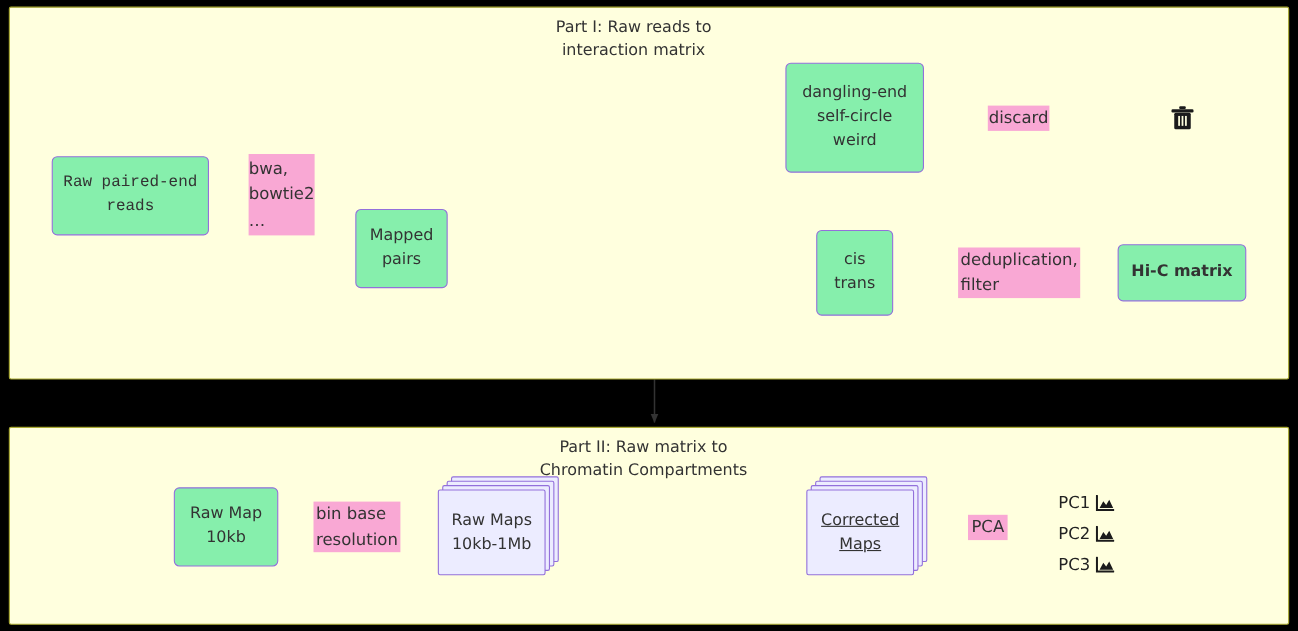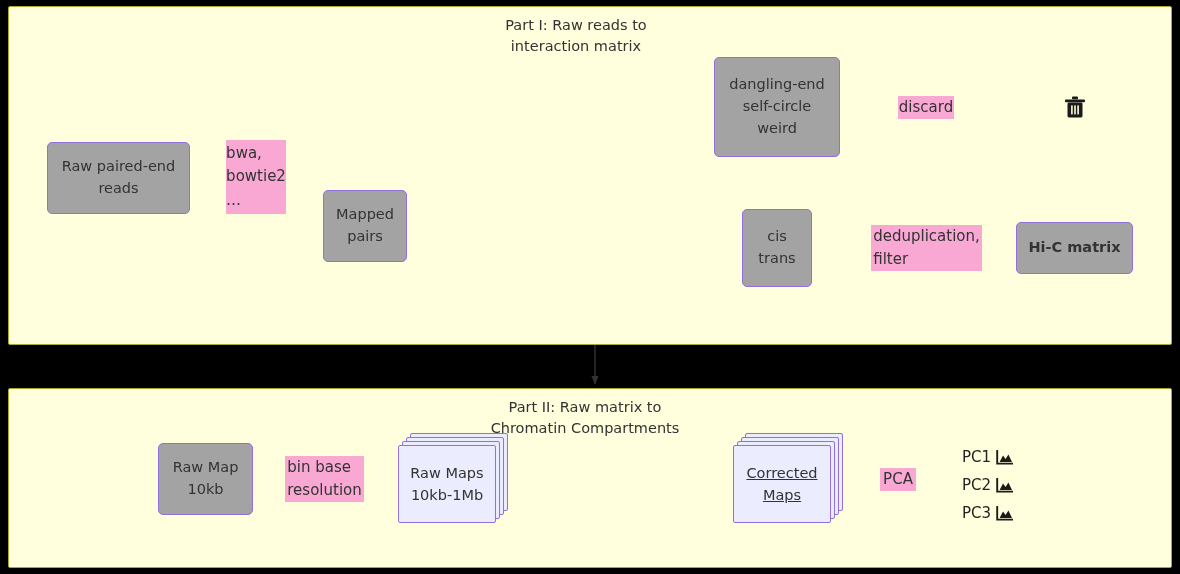--- a/index.html
+++ b/index.html
@@ -27,21 +27,21 @@
     font-size:14.5px;color:#333333;
     line-height:1.45;
     white-space:pre-line;
   }
   #part1 .sg-title{transform:translateX(-14px);}
   #part2 .sg-title{transform:translateX(-5px);}
 
   
   .node{
     position:absolute;
-    background:#a3a3a3;
+    background:#86efac;
     border:1px solid #9370db;
     box-sizing:border-box;
     display:flex;align-items:center;justify-content:center;
     text-align:center;
     font-size:14.5px;color:#333333;
     line-height:1.5;
     white-space:pre-line;
     border-radius:6px;
   }
   .node.bold{font-weight:bold;}
@@ -142,21 +142,21 @@
 
     <path d="M972,438 C962,438 963,446 963,456 C963,470 960,477 955,479
                                    C960,481 963,488 963,502 C963,512 962,520 972,520" fill="none" stroke="#b991e8" stroke-width="2.2" stroke-linecap="round"></path>
   </svg>
 
   <div class="subgraph" id="part1">
     <div class="sg-title">Part I: Raw reads to
 interaction matrix</div>
   </div>
 
-  <div class="node rect" style="left:47px;top:142px;width:143px;height:72px;">Raw paired-end
+  <div class="node rect" style="left:47px;top:142px;width:143px;height:72px;font-family:Liberation Mono, monospace;">Raw paired-end
 reads</div>
 
   <div class="elabel" style="left:226px;top:140px;width:60px;height:74px;display:flex;align-items:center;justify-content:center;">bwa,
 bowtie2
 …</div>
 
   <div class="node rect" style="left:323px;top:142px;width:84px;height:72px;margin-top:48px;">Mapped
 pairs</div>
 
 

